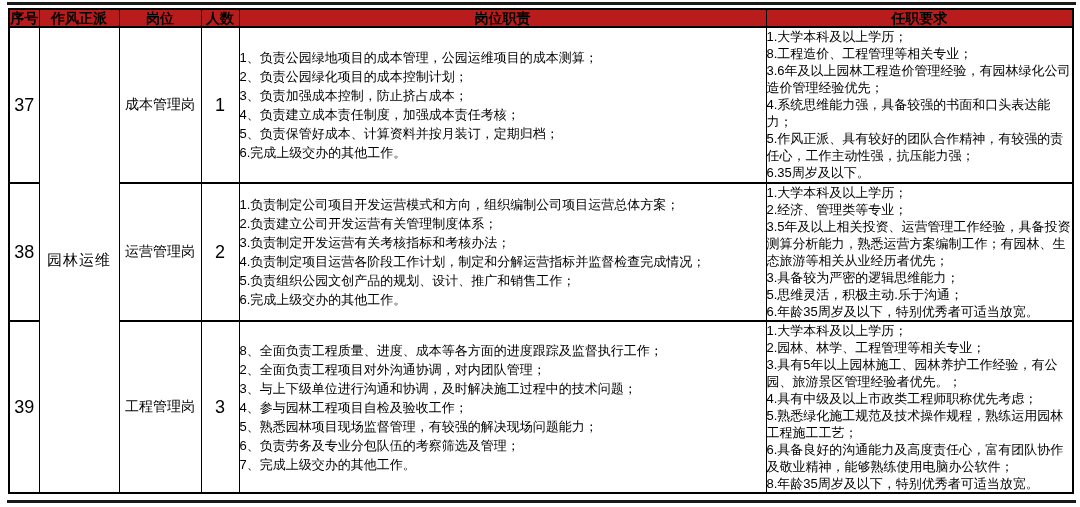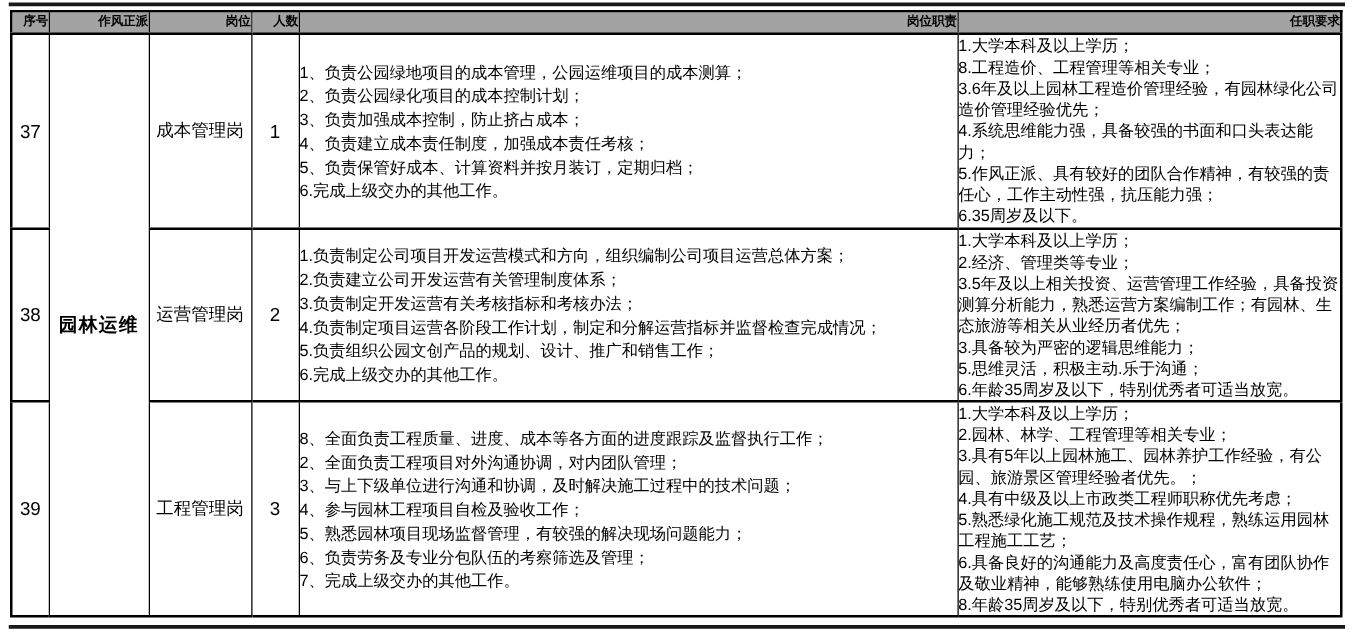--- a/index.html
+++ b/index.html
@@ -22,40 +22,40 @@
     background:#ffffff;
   }
   table.job-table th, table.job-table td{
     border:1px solid #000;
     padding:0;
     overflow:hidden;
   }
   table.job-table tbody td{border-bottom-width:2px;border-top-width:2px;}
   table.job-table{border:2px solid #000;}
   th{
-    background:#a3a3a3;
+    background:#b91c1c;
     font-weight:bold;
-    font-size:10px;
+    font-size:14px;
     line-height:16px;
-    text-align:right;
+    text-align:center;
     vertical-align:middle;
   }
   .c-no{width:30px;}
   .c-dir{width:80px;}
   .c-pos{width:82px;}
   .c-cnt{width:38px;}
   .c-duty{width:527px;}
   .c-req{width:307px;}
   td.cell-center{
     text-align:center;
     vertical-align:middle;
     font-size:14px;
   }
-  td.cell-no{font-size:15px;}
-  td.cell-dir{font-weight:bold;font-size:15px;letter-spacing:1px;}
+  td.cell-no{font-size:18px;}
+  td.cell-dir{font-weight:normal;font-size:15px;letter-spacing:1px;}
   td.cell-duty{
     vertical-align:middle;
     font-size:13px;
     line-height:19px;
     padding:4px 4px 4px 5px;
   }
   td.cell-req{
     vertical-align:top;
     font-size:13px;
     line-height:17px;

